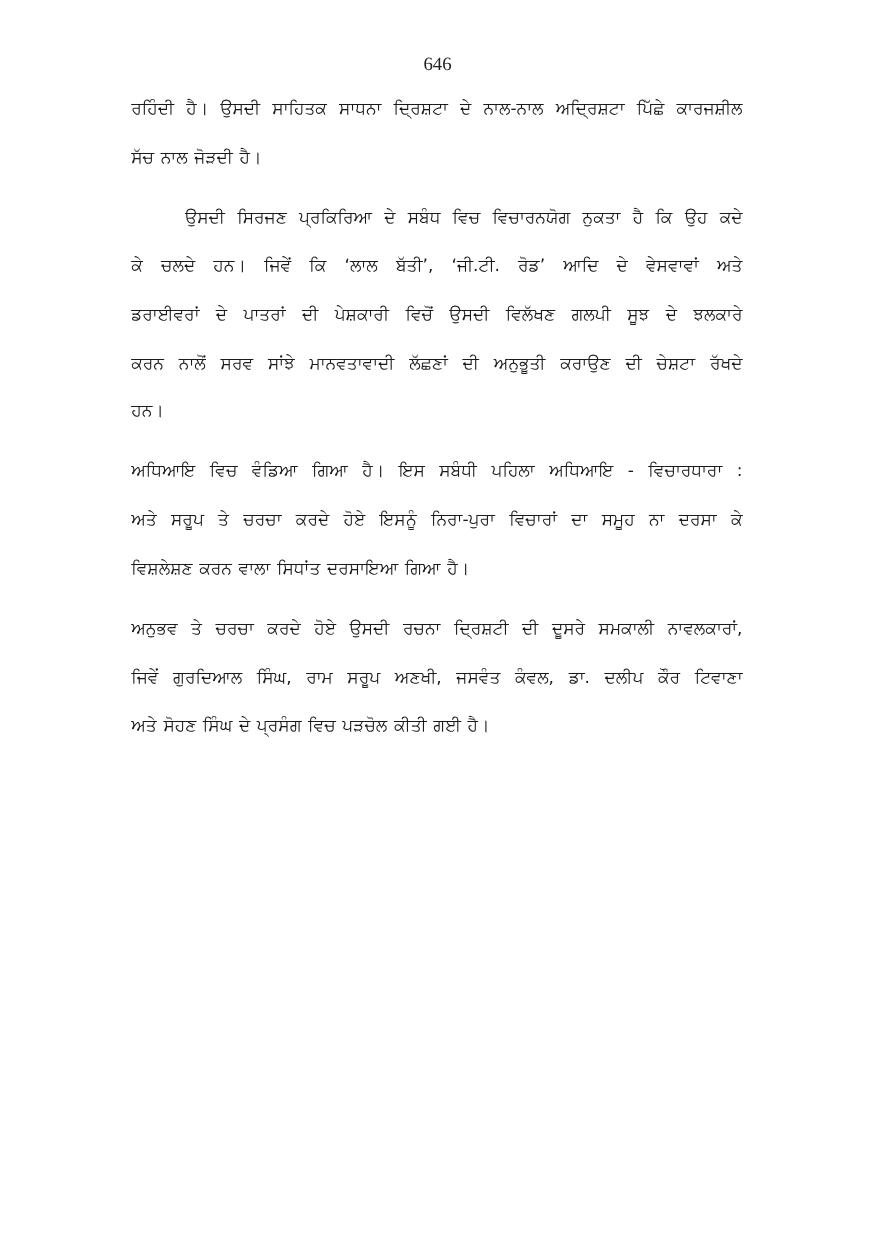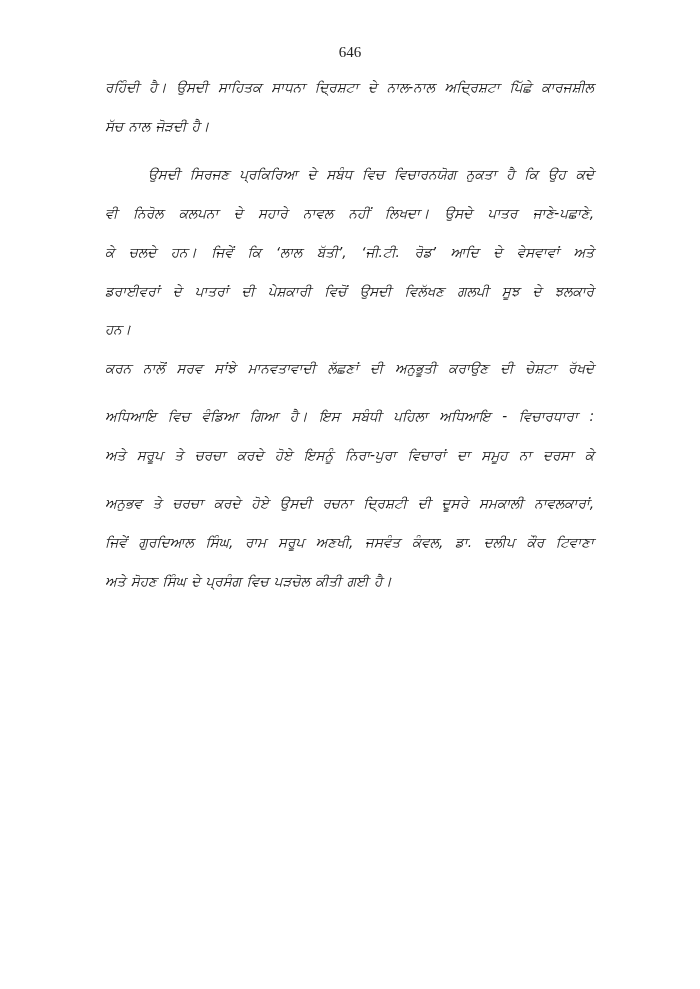--- a/index.html
+++ b/index.html
@@ -4,46 +4,46 @@
   <style>
     html, body { margin: 0; padding: 0; background: #ffffff; }
     body { width: 700px; height: 989px; position: relative; overflow: hidden;
            font-family: "DejaVu Sans", sans-serif; color: #1a1a1a; }
     .page-number { position: absolute; top: 44px; left: 0; width: 700px; text-align: center;
                    font-family: "Liberation Serif", serif; font-size: 15px; color: #222; }
     .content { position: absolute; left: 105px; top: 68px; width: 489px; }
     .para { margin: 0; font-size: 13.6px; line-height: 38.9px; text-align: justify;
             text-align-last: left; word-spacing: 1px; }
     .para + .para { margin-top: 9px; }
-    .line { display: block; text-align: justify; text-align-last: justify; white-space: nowrap; font-style: italic; }
+    .line { display: block; text-align: justify; text-align-last: justify; white-space: nowrap; }
     .line.last { text-align-last: left; }
   </style>
 </head>
 <body>
 
 <div class="page-number">646</div>
 
 <div class="content">
   <p class="para">
     <span class="line">ਰਹਿੰਦੀ ਹੈ। ਉਸਦੀ ਸਾਹਿਤਕ ਸਾਧਨਾ ਦ੍ਰਿਸ਼ਟਾ ਦੇ ਨਾਲ-ਨਾਲ ਅਦ੍ਰਿਸ਼ਟਾ ਪਿੱਛੇ ਕਾਰਜਸ਼ੀਲ</span>
     <span class="line last">ਸੱਚ ਨਾਲ ਜੋੜਦੀ ਹੈ।</span>
   </p>
 
   <p class="para">
     <span class="line" style="padding-left:43px">ਉਸਦੀ ਸਿਰਜਣ ਪ੍ਰਕਿਰਿਆ ਦੇ ਸਬੰਧ ਵਿਚ ਵਿਚਾਰਨਯੋਗ ਨੁਕਤਾ ਹੈ ਕਿ ਉਹ ਕਦੇ</span>
-    <span class="line">ਵੀ ਨਿਰੋਲ ਕਲਪਨਾ ਦੇ ਸਹਾਰੇ ਨਾਵਲ ਨਹੀਂ ਲਿਖਦਾ। ਉਸਦੇ ਪਾਤਰ ਜਾਣੇ-ਪਛਾਣੇ,</span>
     <span class="line">ਕੇ ਚਲਦੇ ਹਨ। ਜਿਵੇਂ ਕਿ ‘ਲਾਲ ਬੱਤੀ’, ‘ਜੀ.ਟੀ. ਰੋਡ’ ਆਦਿ ਦੇ ਵੇਸਵਾਵਾਂ ਅਤੇ</span>
     <span class="line">ਡਰਾਈਵਰਾਂ ਦੇ ਪਾਤਰਾਂ ਦੀ ਪੇਸ਼ਕਾਰੀ ਵਿਚੋਂ ਉਸਦੀ ਵਿਲੱਖਣ ਗਲਪੀ ਸੂਝ ਦੇ ਝਲਕਾਰੇ</span>
+    <span class="line">ਕਰਨ ਨਾਲੋਂ ਸਰਵ ਸਾਂਝੇ ਮਾਨਵਤਾਵਾਦੀ ਲੱਛਣਾਂ ਦੀ ਅਨੁਭੂਤੀ ਕਰਾਉਣ ਦੀ ਚੇਸ਼ਟਾ ਰੱਖਦੇ</span>
     <span class="line last">ਹਨ।</span>
-    <span class="line">ਕਰਨ ਨਾਲੋਂ ਸਰਵ ਸਾਂਝੇ ਮਾਨਵਤਾਵਾਦੀ ਲੱਛਣਾਂ ਦੀ ਅਨੁਭੂਤੀ ਕਰਾਉਣ ਦੀ ਚੇਸ਼ਟਾ ਰੱਖਦੇ</span>
   </p>
 
   <p class="para">
     <span class="line">ਅਧਿਆਇ ਵਿਚ ਵੰਡਿਆ ਗਿਆ ਹੈ। ਇਸ ਸਬੰਧੀ ਪਹਿਲਾ ਅਧਿਆਇ - ਵਿਚਾਰਧਾਰਾ :</span>
     <span class="line">ਅਤੇ ਸਰੂਪ ਤੇ ਚਰਚਾ ਕਰਦੇ ਹੋਏ ਇਸਨੂੰ ਨਿਰਾ-ਪੁਰਾ ਵਿਚਾਰਾਂ ਦਾ ਸਮੂਹ ਨਾ ਦਰਸਾ ਕੇ</span>
+    <span class="line last">ਵਿਸ਼ਲੇਸ਼ਣ ਕਰਨ ਵਾਲਾ ਸਿਧਾਂਤ ਦਰਸਾਇਆ ਗਿਆ ਹੈ।</span>
   </p>
 
   <p class="para">
     <span class="line">ਅਨੁਭਵ ਤੇ ਚਰਚਾ ਕਰਦੇ ਹੋਏ ਉਸਦੀ ਰਚਨਾ ਦ੍ਰਿਸ਼ਟੀ ਦੀ ਦੂਸਰੇ ਸਮਕਾਲੀ ਨਾਵਲਕਾਰਾਂ,</span>
     <span class="line">ਜਿਵੇਂ ਗੁਰਦਿਆਲ ਸਿੰਘ, ਰਾਮ ਸਰੂਪ ਅਣਖੀ, ਜਸਵੰਤ ਕੰਵਲ, ਡਾ. ਦਲੀਪ ਕੌਰ ਟਿਵਾਣਾ</span>
     <span class="line last">ਅਤੇ ਸੋਹਣ ਸਿੰਘ ਦੇ ਪ੍ਰਸੰਗ ਵਿਚ ਪੜਚੋਲ ਕੀਤੀ ਗਈ ਹੈ।</span>
   </p>
 </div>
 
 </body></html>

